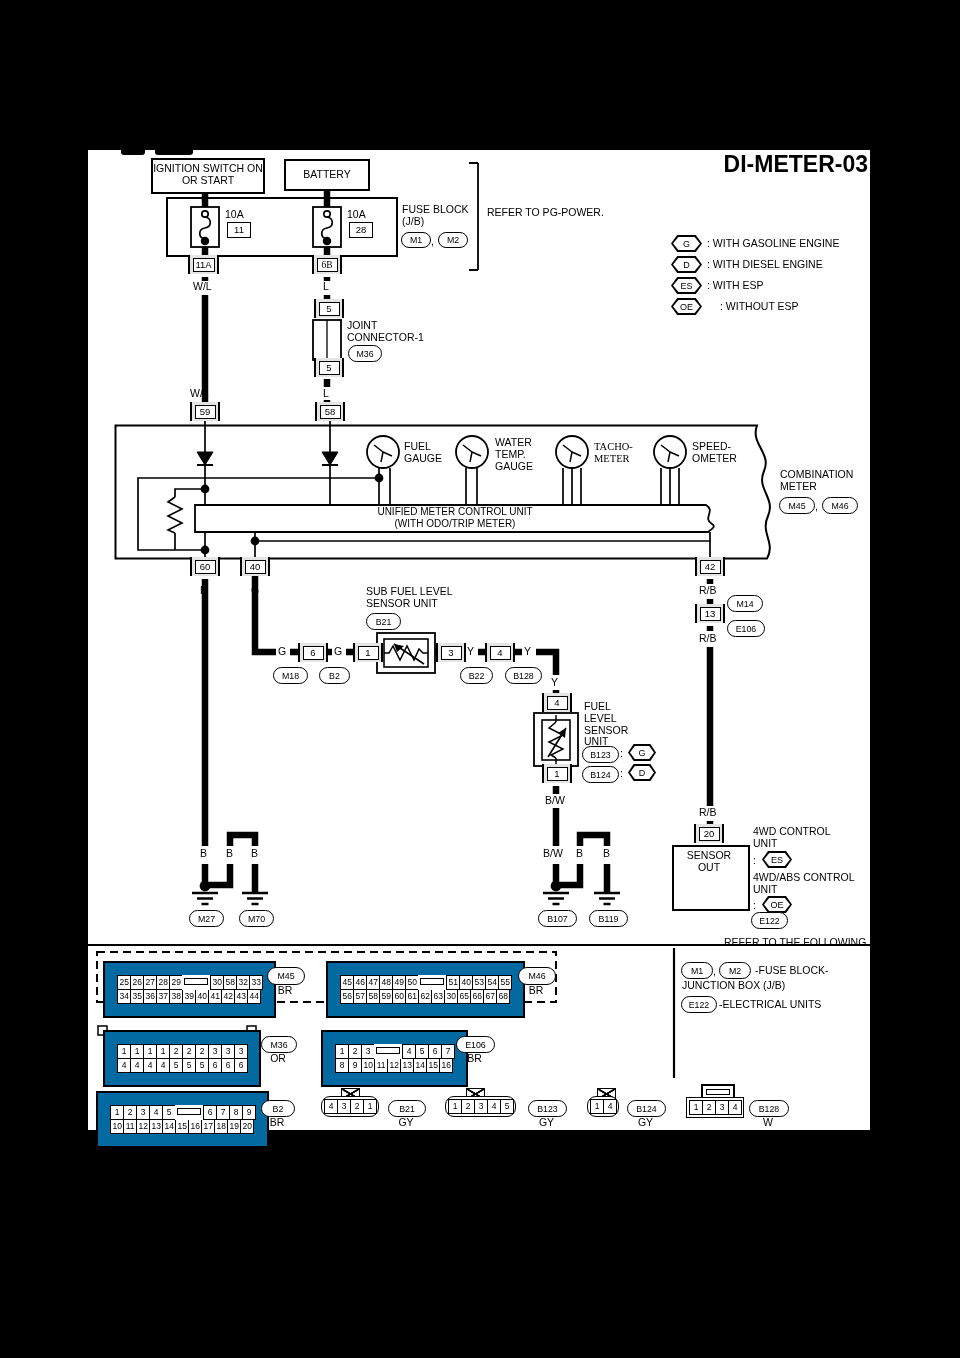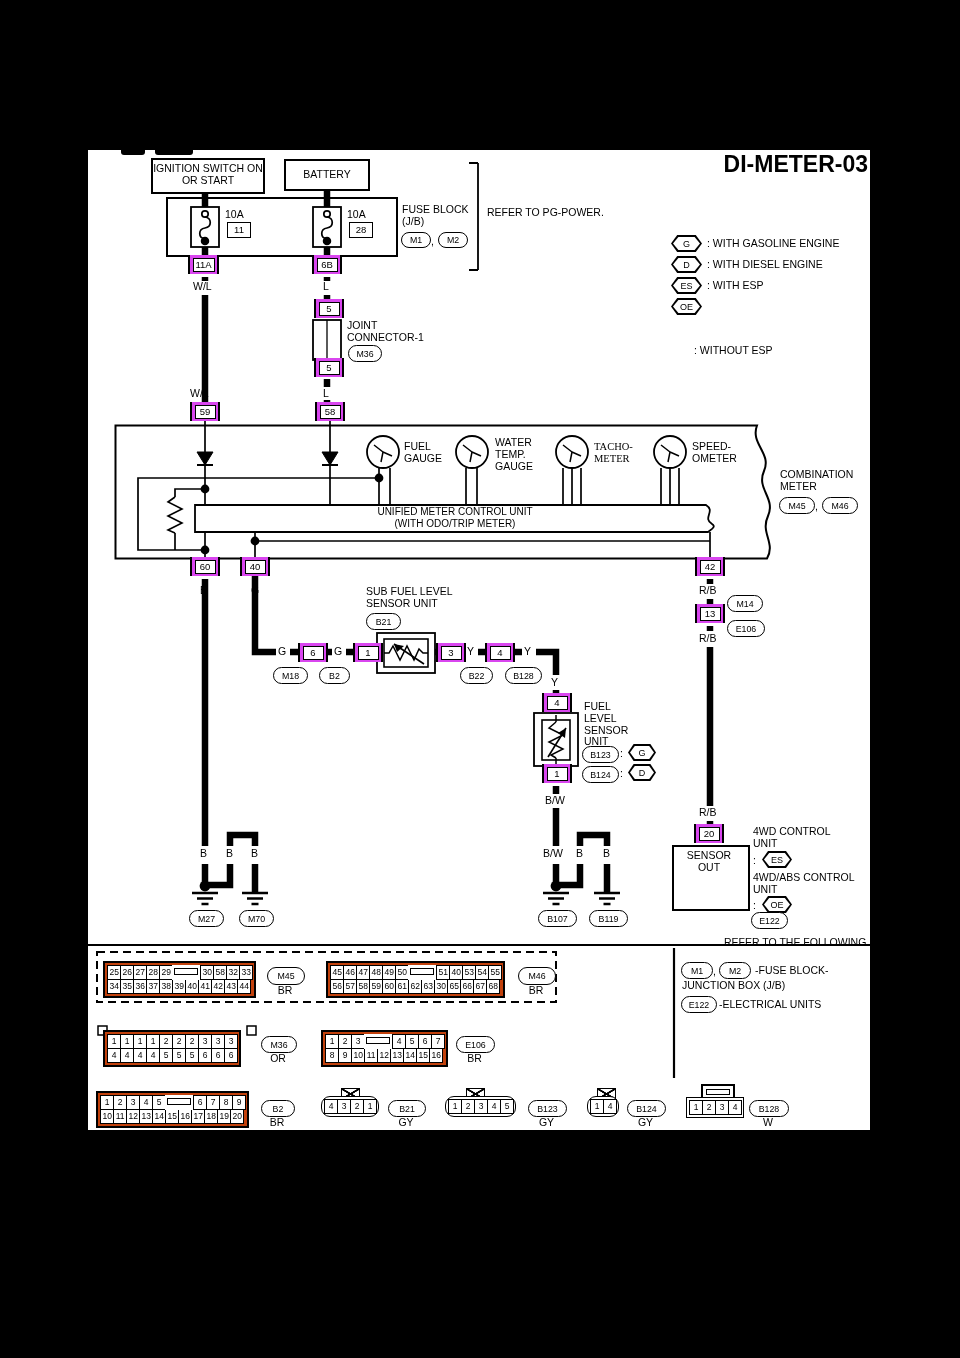--- a/index.html
+++ b/index.html
@@ -7,33 +7,33 @@
          font-family:"Liberation Sans",sans-serif;color:#000;}
   #panel{position:absolute;left:88px;top:150px;width:782px;height:980px;background:#fff;}
   #wires{position:absolute;left:0;top:0;width:960px;height:1358px;z-index:1;}
   .lbl{position:absolute;z-index:2;font-size:10.5px;line-height:1.12;color:#000;}
   .nw{white-space:nowrap;}
   .c{text-align:center;}
   .b{font-weight:bold;}
   .bx{position:absolute;z-index:2;border:2px solid #000;background:#fff;}
   .tr{background:transparent;}
   .term{position:absolute;z-index:3;border-left:2.4px solid #000;border-right:2.4px solid #000;
-        padding:2.5px 2.5px;background:#d946ef;}
+        padding:2.5px 2.5px;background:#e5e5e5;}
   .term>span{display:block;border:1.8px solid #000;font-size:9.5px;line-height:12px;
         min-width:15px;text-align:center;background:#fff;padding:0 2px;}
   .fno{position:absolute;z-index:3;border:1.7px solid #000;background:#fff;font-size:9.5px;
        width:22px;height:14px;line-height:14px;text-align:center;}
   .oval{position:absolute;z-index:3;border:1.7px solid #000;border-radius:10px;background:#fff;
         font-size:8.8px;display:flex;align-items:center;justify-content:center;}
   .hex{position:absolute;z-index:3;background:#000;display:flex;align-items:center;justify-content:center;
        clip-path:polygon(20% 0,80% 0,100% 50%,80% 100%,20% 100%,0 50%);}
   .hex>span{width:calc(100% - 4px);height:calc(100% - 4px);background:#fff;font-size:9px;
        clip-path:polygon(20% 0,80% 0,100% 50%,80% 100%,20% 100%,0 50%);
        display:flex;align-items:center;justify-content:center;}
-  .grid{position:absolute;z-index:3;border:2px solid #000;background:#c2410c;padding:2px;}
+  .grid{position:absolute;z-index:3;border:2px solid #000;background:#0369a1;padding:12px;}
   .grow{display:flex;}
   .grow+.grow{margin-top:-1.3px;}
   .gcell{flex:none;box-sizing:border-box;width:14.3px;height:15px;border:1.3px solid #000;
          margin-right:-1.3px;text-align:center;font-size:8.5px;line-height:12.5px;background:#fff;}
   .gkey{flex:none;box-sizing:border-box;width:28px;height:15px;position:relative;background:#fff;}
   .gkey::after{content:"";position:absolute;left:2px;right:2px;top:3px;height:5px;border:1.8px solid #000;}
   .pins{position:absolute;z-index:3;border:1.8px solid #000;border-radius:9px;background:#fff;
         padding:2px;display:flex;}
   .pins.sq{border-radius:0;}
   .xbox{position:absolute;z-index:3;width:17px;height:10px;border:1.6px solid #000;background:
@@ -223,39 +223,39 @@
       <span>D</span>
     </div>
   <div class="lbl nw" style="left:707px;top:259px;">: WITH DIESEL ENGINE</div>
   <div class="hex" style="left:671px;top:277px;width:31px;height:17px;">
       <span>ES</span>
     </div>
   <div class="lbl nw" style="left:707px;top:280px;">: WITH ESP</div>
   <div class="hex" style="left:671px;top:298px;width:31px;height:17px;">
       <span>OE</span>
     </div>
-  <div class="lbl nw" style="left:694px;top:301px;margin-top:44px;">: WITHOUT ESP</div>
+  <div class="lbl nw" style="left:720px;top:301px;">: WITHOUT ESP</div>
 
   <div class="bx c" style="left:151px;top:158px;width:110px;height:30px;font-size:10.5px;padding-top:2px;">IGNITION SWITCH ON OR START</div>
   <div class="bx c" style="left:284px;top:159px;width:82px;height:21px;font-size:10.5px;padding-top:7px;">BATTERY</div>
   <div class="bx tr" style="left:166px;top:197px;width:228px;height:56px;"></div>
   <div class="lbl nw" style="left:225px;top:209px;">10A</div>
   <div class="fno" style="left:227px;top:222px;">11</div>
   <div class="lbl nw" style="left:347px;top:209px;">10A</div>
   <div class="fno" style="left:349px;top:222px;">28</div>
   <div class="lbl" style="left:402px;top:204px;width:78px;">FUSE BLOCK (J/B)</div>
   <div class="oval" style="left:401px;top:232px;width:28px;height:14px;">M1</div>
   <div class="lbl nw" style="left:431px;top:236px;">,</div>
   <div class="oval" style="left:438px;top:232px;width:28px;height:14px;">M2</div>
   <div class="lbl nw" style="left:487px;top:207px;">REFER TO PG-POWER.</div>
 
   <div class="term" style="left:188px;top:255px;">
       <span>11A</span>
     </div>
-  <div class="term" style="left:312px;top:255px;">
+  <div class="term" style="left:312px;top:255px;font-family:Liberation Serif, serif;">
       <span>6B</span>
     </div>
   <div class="lbl nw" style="left:193px;top:281px;">W/L</div>
   <div class="lbl nw" style="left:323px;top:281px;">L</div>
 
   <div class="term" style="left:314px;top:299px;">
       <span>5</span>
     </div>
   <div class="lbl" style="left:347px;top:320px;width:86px;">JOINT CONNECTOR-1</div>
   <div class="oval" style="left:348px;top:345px;width:32px;height:15px;">M36</div>

